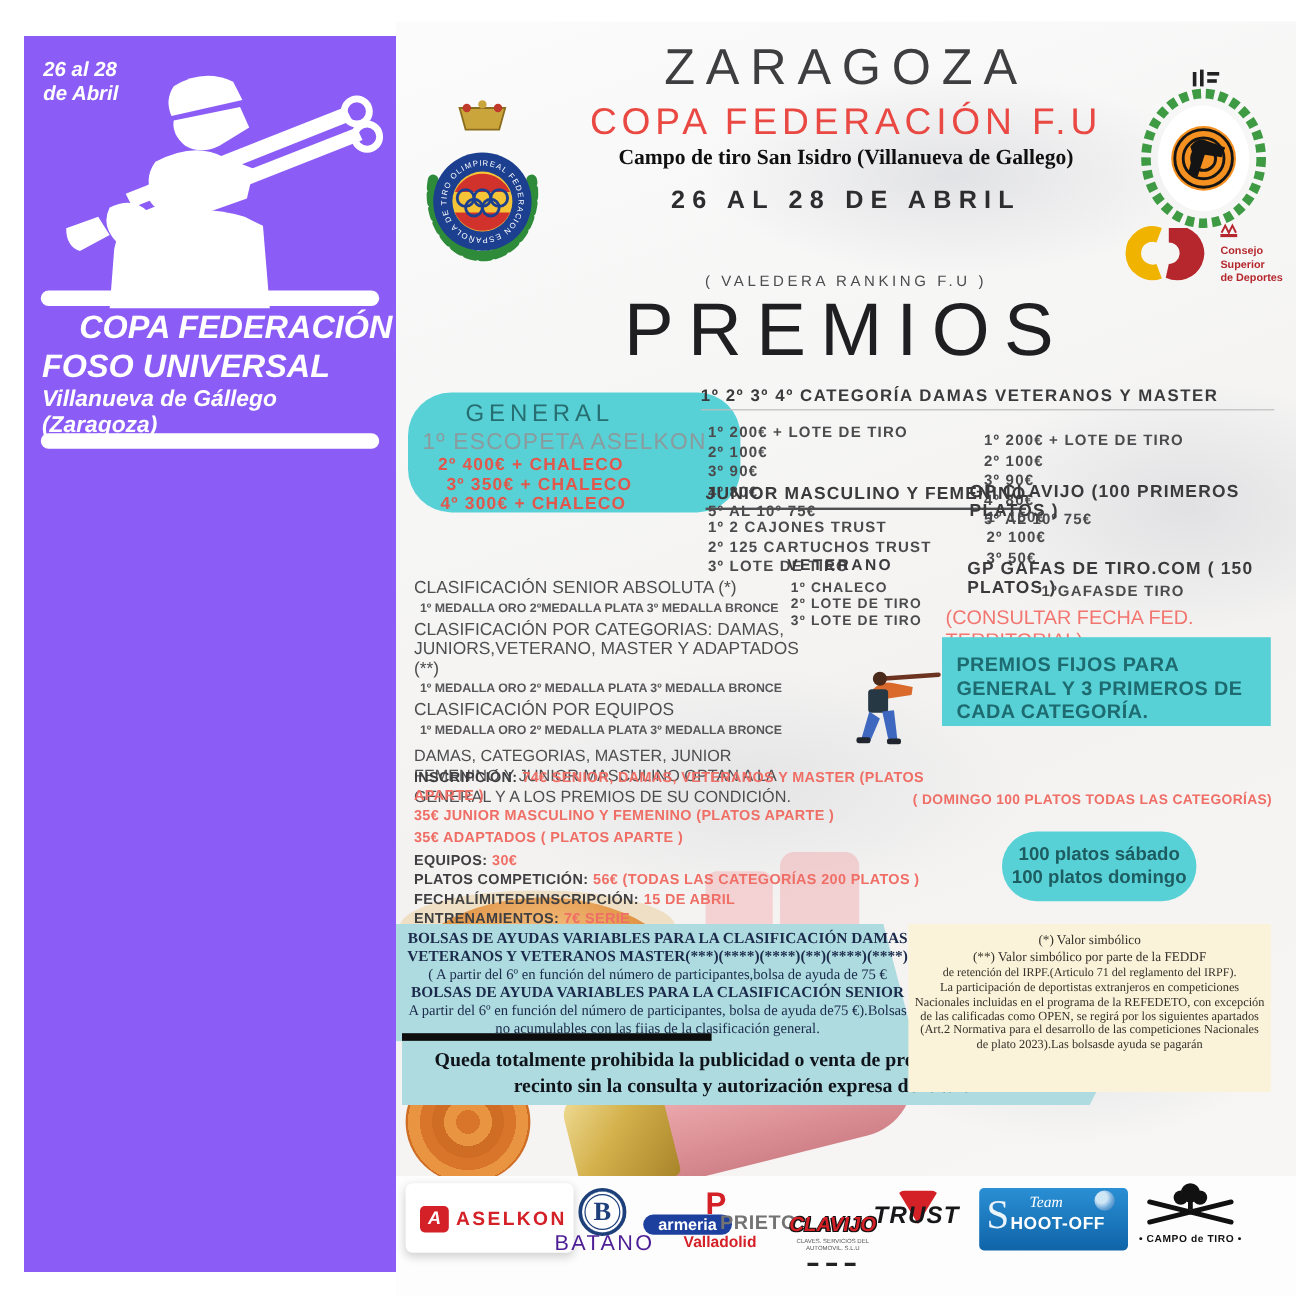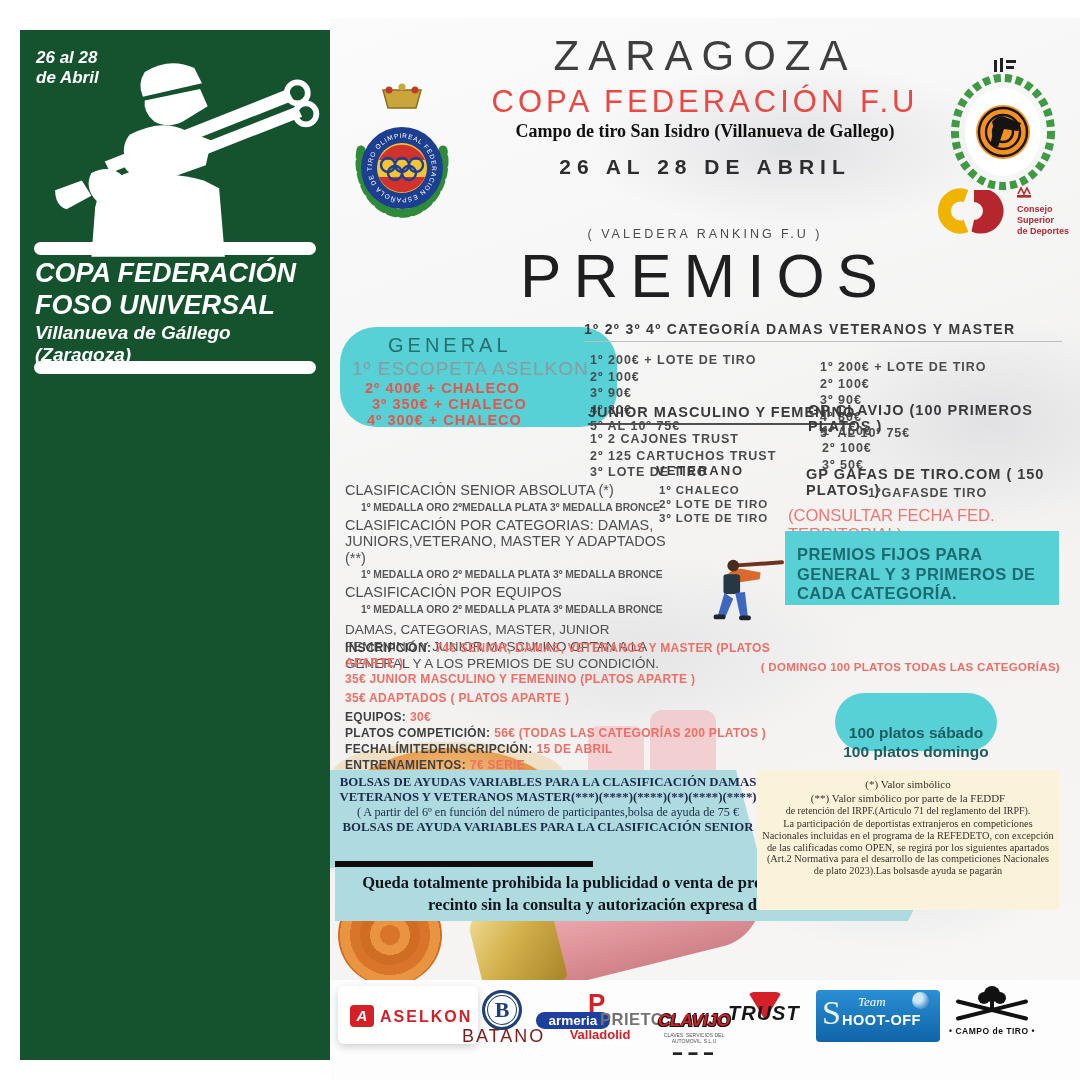--- a/index.html
+++ b/index.html
@@ -10,27 +10,27 @@
   
   #marble{left:330px;top:18px;width:750px;height:1062px;
     background:
       radial-gradient(ellipse 300px 120px at 62% 12%, rgba(175,178,188,.30), transparent 70%),
       radial-gradient(ellipse 260px 150px at 88% 38%, rgba(168,170,182,.25), transparent 70%),
       radial-gradient(ellipse 320px 140px at 40% 60%, rgba(180,182,190,.22), transparent 70%),
       radial-gradient(ellipse 240px 120px at 75% 80%, rgba(172,175,185,.22), transparent 70%),
       linear-gradient(160deg,#fbfbfb 0%,#f3f2f1 55%,#f8f7f6 100%);}
 
   
-  #sidebar{left:20px;top:30px;width:310px;height:1030px;background:#14532d;color:#fff;}
+  #sidebar{left:20px;top:30px;width:310px;height:1030px;background:#8b5cf6;color:#fff;}
   #date-badge{left:16px;top:18px;font-size:17px;font-weight:bold;font-style:italic;line-height:1.2;}
   #shooter-svg{left:18px;top:14px;width:286px;height:216px;}
   .side-bar-divider{left:14px;width:282px;height:13px;background:#fff;border-radius:7px;}
   #bar-top{top:212px;} #bar-bottom{top:331px;}
   .side-title{left:15px;width:292px;font-weight:bold;font-style:italic;color:#fff;}
-  #side-t1{top:228px;font-size:27px;}
+  #side-t1{top:228px;font-size:27px;text-align:right;}
   #side-t2{top:260px;font-size:27px;}
   #side-s1{top:292px;font-size:19px;}
   #side-s2{top:314px;font-size:19px;}
 
   
   .center-line{left:330px;width:750px;text-align:center;}
   #city{top:32px;font-size:42px;font-weight:300;letter-spacing:9px;color:#3e3e40;}
   #event{top:84px;font-size:31px;font-weight:500;letter-spacing:4px;color:#e94843;}
   #venue{top:121px;font-size:18px;font-weight:bold;color:#101010;font-family:"Liberation Serif",serif;}
   #dates{top:155px;font-size:21px;font-weight:bold;letter-spacing:6px;color:#2d2d2f;}
@@ -68,36 +68,36 @@
   #consultar{left:788px;top:506px;font-size:16.5px;color:#f2766f;}
 
   #premios-fijos{left:785px;top:531px;width:274px;height:74px;background:#57d1d6;}
   #premios-fijos-text{left:797px;top:545px;width:252px;font-size:16.5px;font-weight:600;
                       color:#1d6b70;line-height:19.5px;letter-spacing:.4px;}
   #mini-shooter{left:700px;top:550px;width:88px;height:80px;}
 
   
   #clasificacion{left:345px;top:482px;width:332px;color:#4e4e50;}
   .clas-t{font-size:14.5px;line-height:16.5px;}
-  .clas-m{font-size:10.3px;font-weight:600;color:#57575a;margin:3px 0 4px 16px;}
+  .clas-m{font-size:10.3px;font-weight:600;color:#57575a;margin:3px 0 4px 5px;}
   #clas-note{font-size:13.5px;line-height:17px;margin-top:6px;}
 
   
   #inscripcion{left:345px;top:641px;width:435px;font-size:12px;font-weight:bold;line-height:15px;}
   .insc-row{margin-bottom:1px;}
   .lbl{color:#3f3f41;margin-right:4px;letter-spacing:.3px;}
   .val{color:#ef6e66;letter-spacing:.3px;}
   #insc-r3{margin-top:4px;} #insc-r4{margin-top:4px;}
   #insc-footer{margin-top:9px;font-size:11.5px;color:#ef6e66;letter-spacing:.3px;}
 
   
   #competicion{left:758px;top:660px;width:302px;text-align:right;font-size:11.5px;font-weight:bold;line-height:15.5px;}
   #platos-box{left:835px;top:693px;width:162px;height:58px;background:#57d1d6;border-radius:29px;}
   #platos-text{left:835px;top:703px;width:162px;text-align:center;font-size:15.5px;font-weight:600;
-               color:#1d5c60;line-height:19px;margin-top:20px;}
+               color:#1d5c60;line-height:19px;}
 
   
   #sand-blob{left:333px;top:742px;width:230px;height:62px;background:#eed9b6;border-radius:50%;opacity:.75;}
   #clay-large{left:333px;top:748px;width:240px;height:150px;border-radius:50%;opacity:.85;
     background:radial-gradient(circle at 50% 45%, #f2b36b 0 28%, #e08a33 60%, #c96f22 100%);}
   #clay-small{left:338px;top:884px;width:104px;height:102px;border-radius:50%;
     background:repeating-radial-gradient(circle at 50% 50%, #d8752a 0 10px, #e89440 10px 20px, #cf6d24 20px 30px);}
   #cartridge-1{left:588px;top:726px;width:56px;height:52px;background:#f3bcbf;border-radius:10px 10px 4px 4px;opacity:.6;}
   #cartridge-2{left:650px;top:710px;width:66px;height:70px;background:#f0b2b6;border-radius:12px 12px 5px 5px;opacity:.55;}
   #shell{left:472px;top:864px;width:300px;height:115px;transform:rotate(-14deg);}
@@ -129,21 +129,21 @@
   
   #sponsor-strip{left:330px;top:980px;width:750px;height:100px;background:#fdfdfd;}
   #aselkon-card{left:338px;top:986px;width:140px;height:58px;background:#fff;border-radius:6px;
     box-shadow:0 3px 8px rgba(0,0,0,.18);}
   #aselkon-icon{left:350px;top:1005px;width:24px;height:22px;background:#d42027;border-radius:4px;
     color:#fff;font-weight:bold;font-size:15px;text-align:center;line-height:22px;font-style:italic;}
   #aselkon-text{left:380px;top:1008px;font-size:16px;font-weight:bold;letter-spacing:2px;color:#d42027;}
   #batano-circle{left:482px;top:990px;width:34px;height:34px;border:3px solid #1d3f7a;border-radius:50%;
     text-align:center;line-height:34px;font-size:22px;font-weight:bold;color:#1d3f7a;
     font-family:"Liberation Serif",serif;box-shadow:inset 0 0 0 2px #fff,inset 0 0 0 3px #1d3f7a;}
-  #batano-text{left:462px;top:1026px;font-size:18px;letter-spacing:2px;color:#7f1d1d;}
+  #batano-text{left:462px;top:1026px;font-size:18px;letter-spacing:2px;color:#4c1d95;}
   #prieto-p{left:588px;top:988px;font-size:26px;font-weight:900;color:#d42027;}
   #prieto-armeria{left:536px;top:1012px;width:74px;background:#1d3f9e;color:#fff;font-weight:bold;
     font-size:13.5px;border-radius:9px;padding:1px 0;text-align:center;}
   #prieto-main{left:600px;top:1010px;font-size:16.5px;font-weight:900;color:#737373;letter-spacing:.5px;}
   #prieto-sub{left:560px;top:1027px;width:80px;text-align:center;font-size:13px;font-weight:bold;color:#d42027;}
   #clavijo-logo{left:648px;top:995px;width:92px;text-align:center;}
   #clavijo-main{font-size:17px;font-weight:900;font-style:italic;color:#d42027;
     text-shadow:1px 1px 0 #111,-1px 1px 0 #111,1px -1px 0 #111;margin-top:16px;}
   #clavijo-sub{font-size:5px;color:#555;margin-top:1px;}
   #clavijo-cars{font-size:9px;color:#222;letter-spacing:2px;margin-top:3px;}
@@ -372,20 +372,21 @@
   <div class="abs" id="platos-text">
     <div>100 platos sábado</div>
     <div>100 platos domingo</div>
   </div>
 
   <div class="abs" id="bolsas-panel"></div>
   <div class="abs" id="bolsas-text">
     <div class="bolsas-title">BOLSAS DE AYUDAS VARIABLES PARA LA CLASIFICACIÓN DAMAS VETERANOS Y VETERANOS MASTER(***)(****)(****)(**)(****)(****)</div>
     <div class="bolsas-line">( A partir del 6º en función del número de participantes,bolsa de ayuda de 75 €</div>
     <div class="bolsas-title">BOLSAS DE AYUDA VARIABLES PARA LA CLASIFICACIÓN SENIOR</div>
+    <div class="bolsas-line">A partir del 6º en función del número de participantes, bolsa de ayuda de75 €).Bolsas no acumulables con las fijas de la clasificación general.</div>
   </div>
   <div class="abs" id="black-bar"></div>
   <div class="abs" id="prohibida-box"></div>
   <div class="abs" id="prohibida-text">Queda totalmente prohibida la publicidad o venta de productos dentro del recinto sin la consulta y autorización expresa del titular</div>
 
   <div class="abs" id="notes-box"></div>
   <div class="abs" id="notes-text">
     <div class="note-s">(*) Valor simbólico</div>
     <div class="note-s">(**) Valor simbólico por parte de la FEDDF</div>
     <div id="note-4">de retención del IRPF.(Articulo 71 del reglamento del IRPF).</div>

